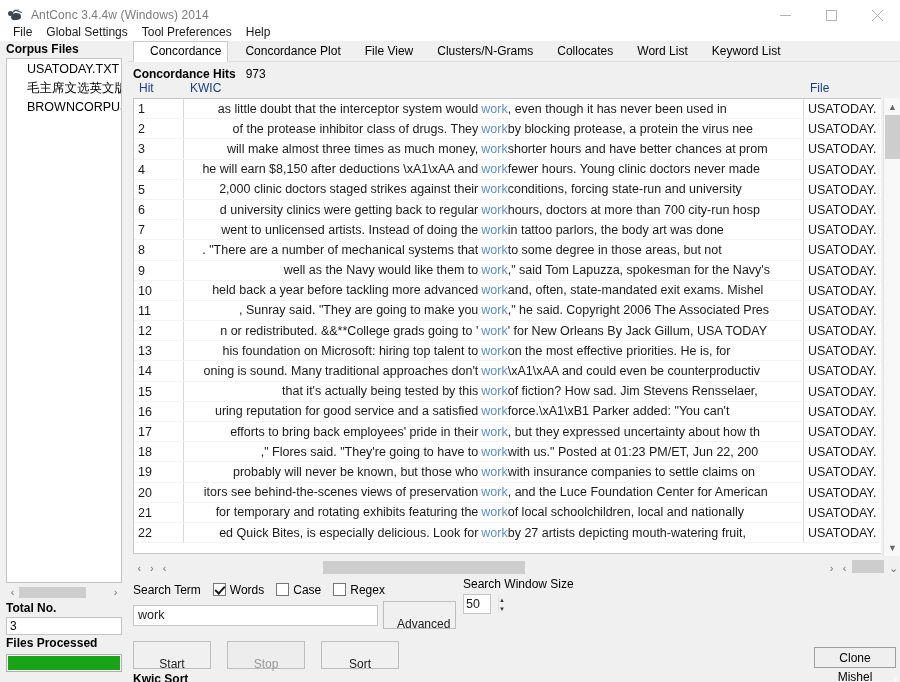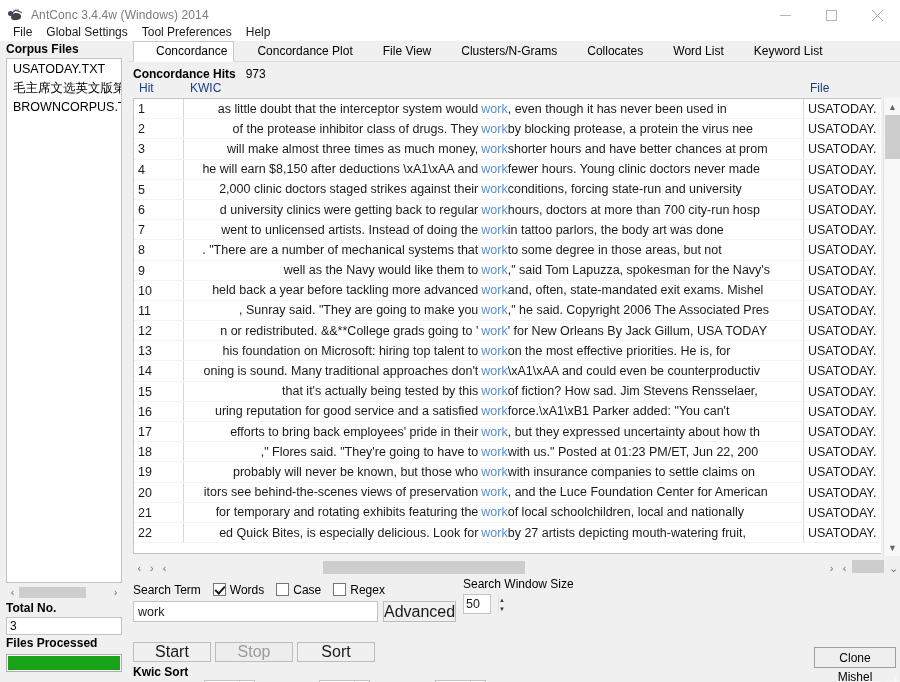--- a/index.html
+++ b/index.html
@@ -99,21 +99,21 @@
     margin: 0 6px 0 6px;
     height: 525px;
     background: #ffffff;
     border: 1px solid #c4c4c4;
     overflow: hidden;
     padding: 1px 0 0 0;
   }
   .corpus-item {
     font-size: 12.5px;
     line-height: 19px;
-    padding-left: 6px;
+    padding-left: 20px;
     white-space: nowrap;
     overflow: hidden;
     color: #000;
   }
   .hscroll-left {
     margin: 1px 6px 0 6px;
     height: 16px;
     background: #f0f0f0;
     display: flex; align-items: center;
     position: relative;
@@ -160,21 +160,21 @@
   
   .tabstrip {
     position: relative;
     height: 21px;
     background: #f0f0f0;
     display: flex; align-items: flex-end;
     padding-left: 5px;
   }
   .tab {
     font-size: 12px;
-    padding: 2px 6px 3px 22px;
+    padding: 2px 6px 3px 16px;
     color: #000;
     background: #f0f0f0;
     border: 1px solid transparent;
     white-space: nowrap;
     line-height: 14px;
   }
   .tab.active {
     background: #ffffff;
     border: 1px solid #c8c8c8;
     border-bottom: 1px solid #ffffff;
@@ -391,32 +391,32 @@
     padding: 0 4px;
     line-height: 19px;
     font-family: "Liberation Sans", sans-serif;
     color: #1a1a1a;
     outline: none;
   }
   .btn {
     height: 21px;
     border: 1px solid #bdbdbd;
     background: #f0f0f0;
-    font-size: 16px;
+    font-size: 12px;
     font-family: "Liberation Sans", sans-serif;
     color: #1a1a1a;
     text-align: center;
     line-height: 19px;
-    padding: 0;
+    padding: 13px;
   }
   .btn.advanced { width: 73px; margin-left: 5px; }
   .btn.action { width: 78px; height: 20px; line-height: 18px; }
   .btn.disabled { color: #9a9a9a; background: #ededed; }
   .action-row {
-    display: flex; margin-top: 20px; gap: 4px;
+    display: flex; margin-top: 12px; gap: 16px;
   }
   .kwic-sort-label {
     font-weight: bold; font-size: 12px;
     margin-top: 3px;
   }
   .levels-row {
     display: flex; align-items: center; margin-top: 1px; gap: 0px; padding-left: 12px;
   }
   .level-grp { display: flex; align-items: center; margin-right: 6px; }
   .spin {

